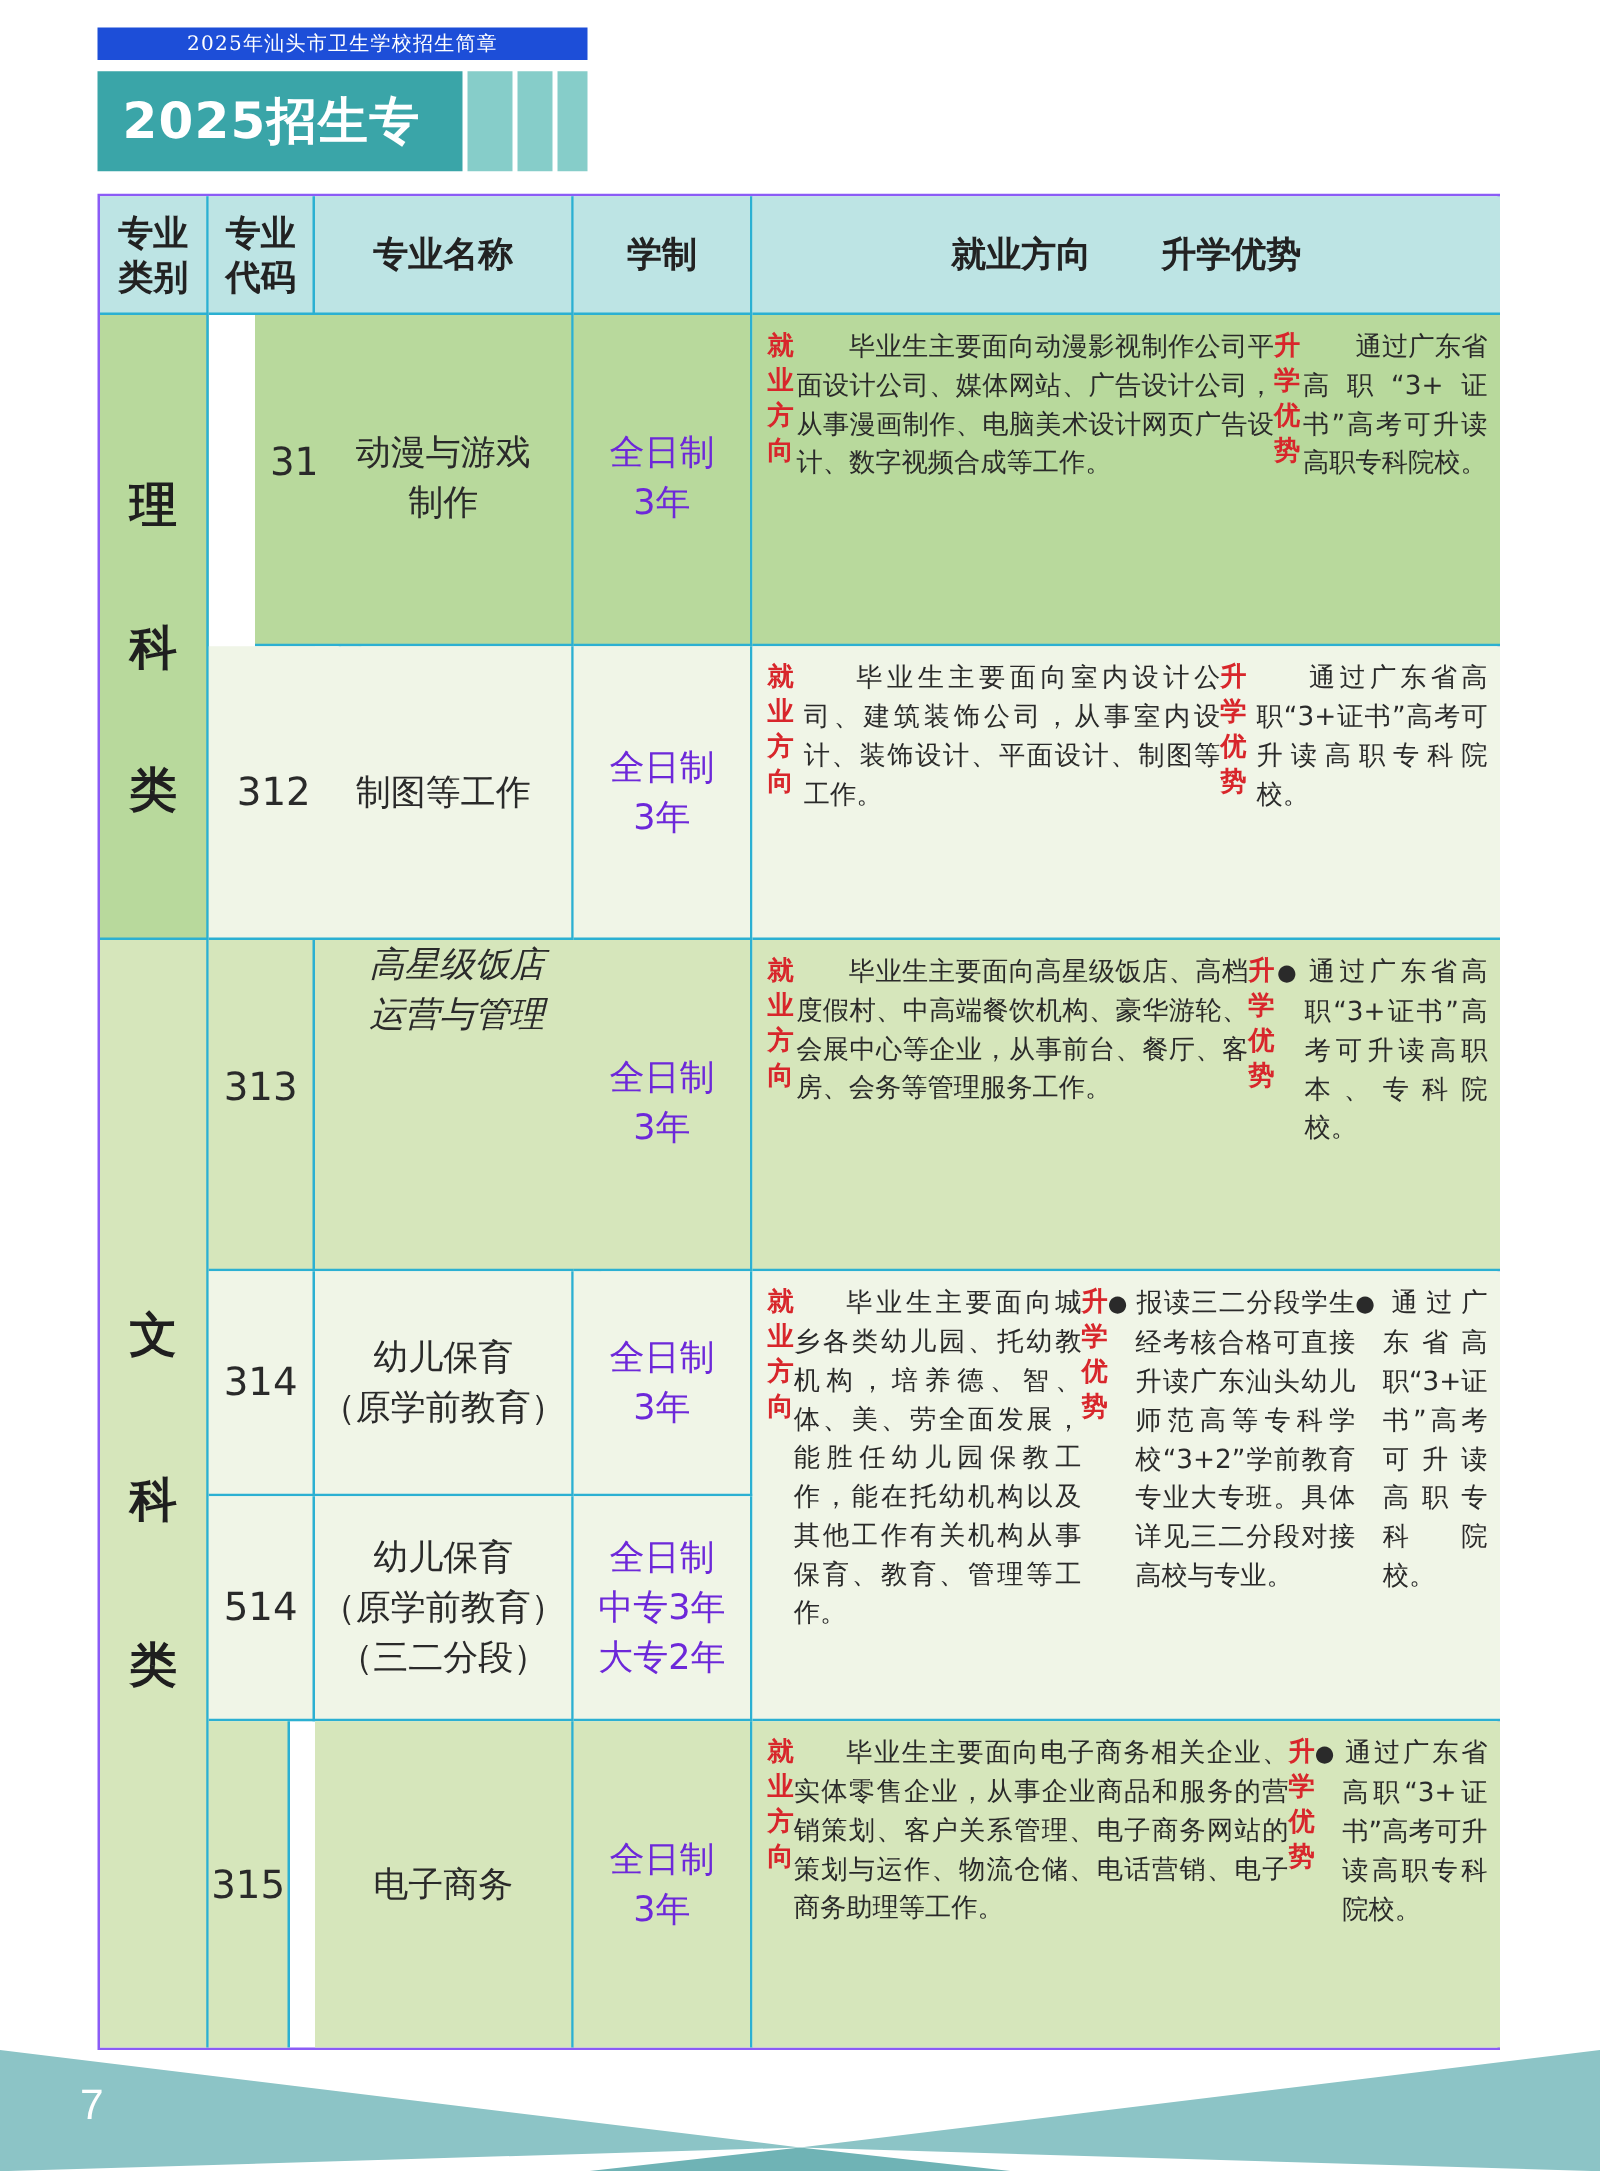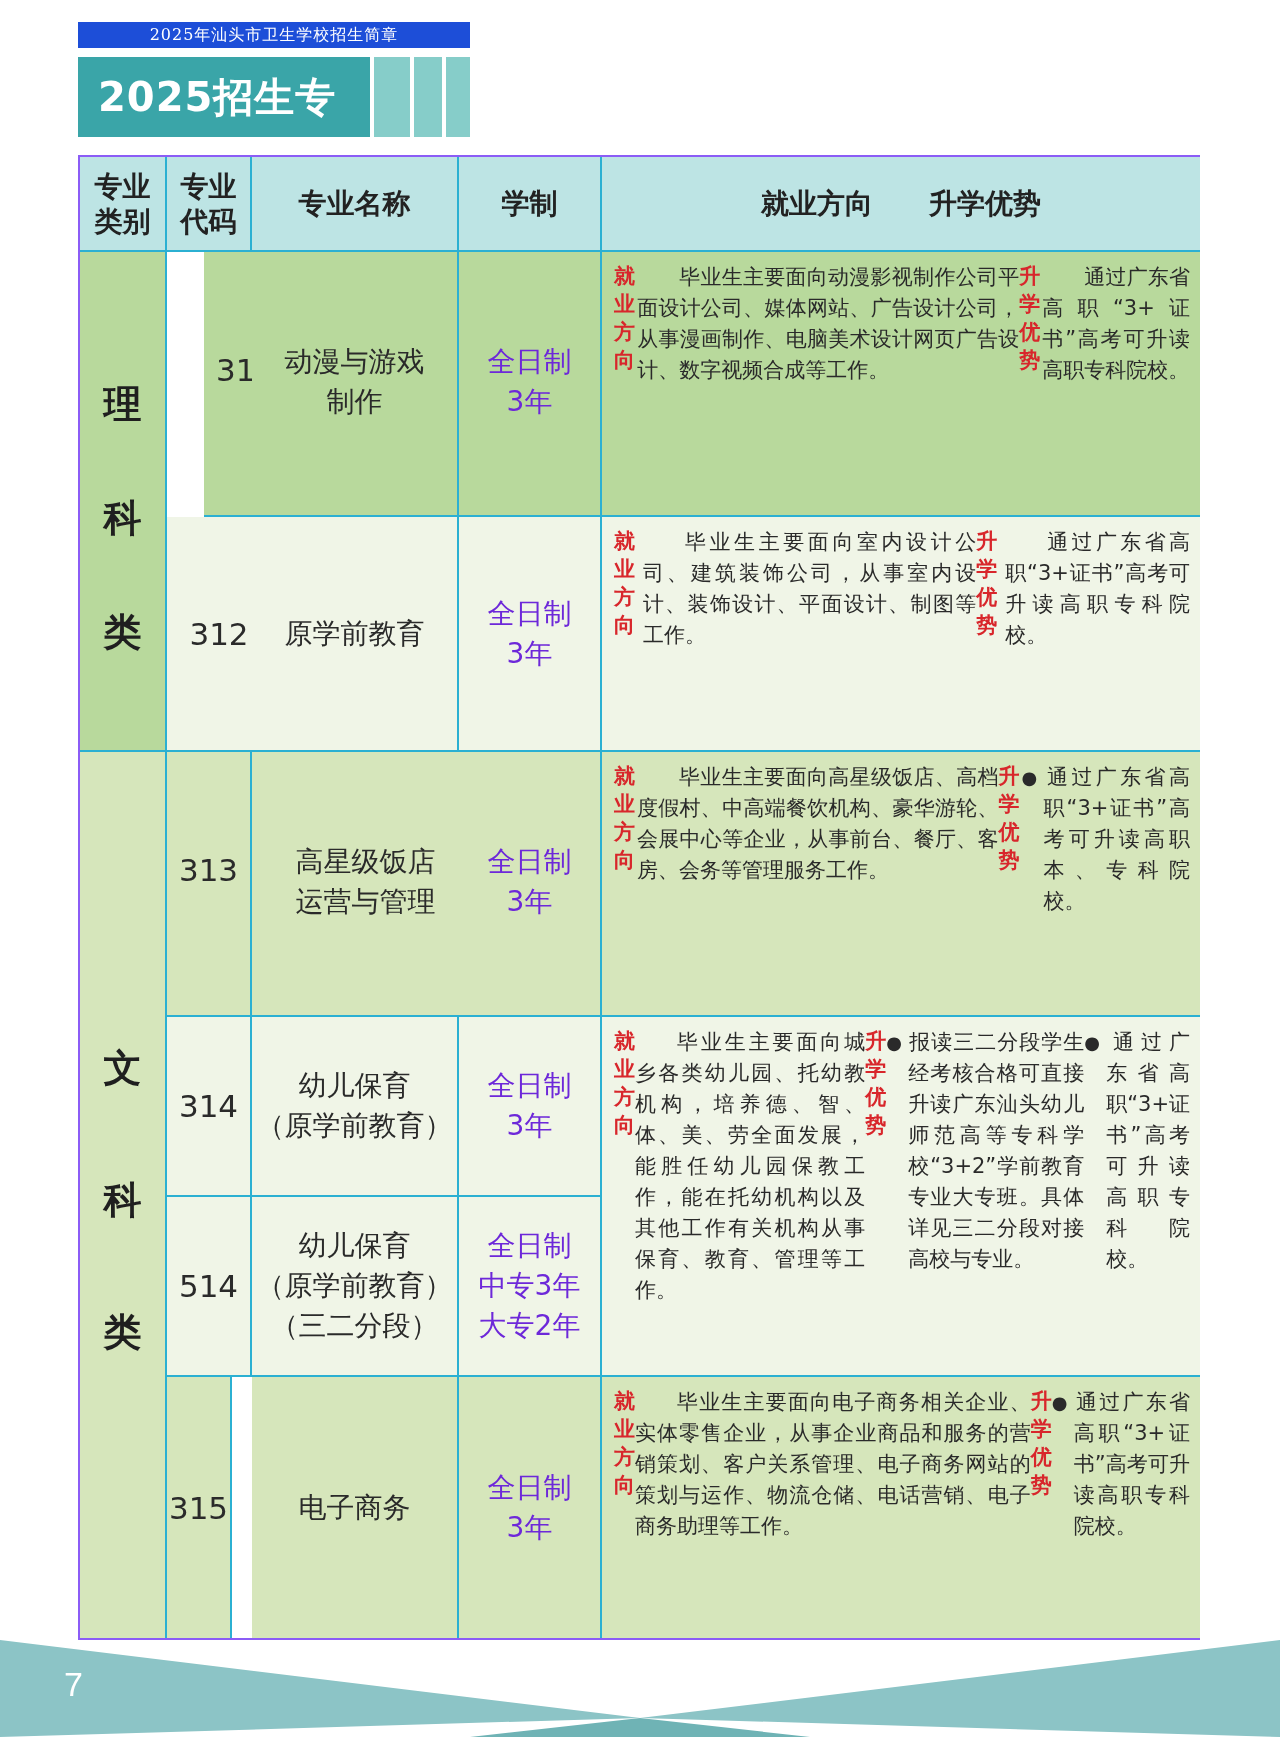--- a/index.html
+++ b/index.html
@@ -98,41 +98,41 @@
   </div>
   <div class="cell g-dark desc" style="left:522px;top:95px;width:598px;height:265px;border-right:none;">
     <div class="head">就业方向</div>
     <div class="para">毕业生主要面向动漫影视制作公司平面设计公司、媒体网站、广告设计公司，从事漫画制作、电脑美术设计网页广告设计、数字视频合成等工作。</div>
     <div class="gap"></div>
     <div class="head">升学优势</div>
     <div class="para">通过广东省高职“3+证书”高考可升读高职专科院校。</div>
   </div>
 
   <div class="cell g-light code" style="left:87px;top:360px;width:106px;height:235px;">312</div>
-  <div class="cell g-light name" style="left:172px;top:360px;width:207px;height:235px;">原学前教育</div>
+  <div class="cell g-light name" style="left:172px;top:360px;width:207px;height:235px;">制图等工作</div>
   <div class="cell g-light duration" style="left:379px;top:360px;width:143px;height:235px;flex-direction:column;">
     <span>全日制</span>
     <span>3年</span>
   </div>
   <div class="cell g-light desc" style="left:522px;top:360px;width:598px;height:235px;border-right:none;">
     <div class="head">就业方向</div>
     <div class="para">毕业生主要面向室内设计公司、建筑装饰公司，从事室内设计、装饰设计、平面设计、制图等工作。</div>
     <div class="gap"></div>
     <div class="head">升学优势</div>
     <div class="para">通过广东省高职“3+证书”高考可升读高职专科院校。</div>
   </div>
 
   <div class="cell g-mid cat-label" style="left:0;top:595px;width:87px;height:886px;padding:250px 0 240px;border-bottom:none;">
     <span>文</span>
     <span>科</span>
     <span>类</span>
   </div>
 
   <div class="cell g-mid code" style="left:87px;top:595px;width:85px;height:265px;align-items:flex-start;padding-top:100px;">313</div>
-  <div class="cell g-mid name" style="left:172px;top:595px;width:229px;height:265px;flex-direction:column;justify-content:flex-start;padding-top:90px;">
+  <div class="cell g-mid name" style="left:172px;top:595px;width:229px;height:265px;flex-direction:column;justify-content:flex-start;font-style:italic;">
     <span>高星级饭店</span>
     <span>运营与管理</span>
   </div>
   <div class="cell g-mid duration" style="left:379px;top:595px;width:143px;height:265px;flex-direction:column;justify-content:flex-start;padding-top:90px;">
     <span>全日制</span>
     <span>3年</span>
   </div>
   <div class="cell g-mid desc" style="left:522px;top:595px;width:598px;height:265px;border-right:none;">
     <div class="head">就业方向</div>
     <div class="para">毕业生主要面向高星级饭店、高档度假村、中高端餐饮机构、豪华游轮、会展中心等企业，从事前台、餐厅、客房、会务等管理服务工作。</div>

